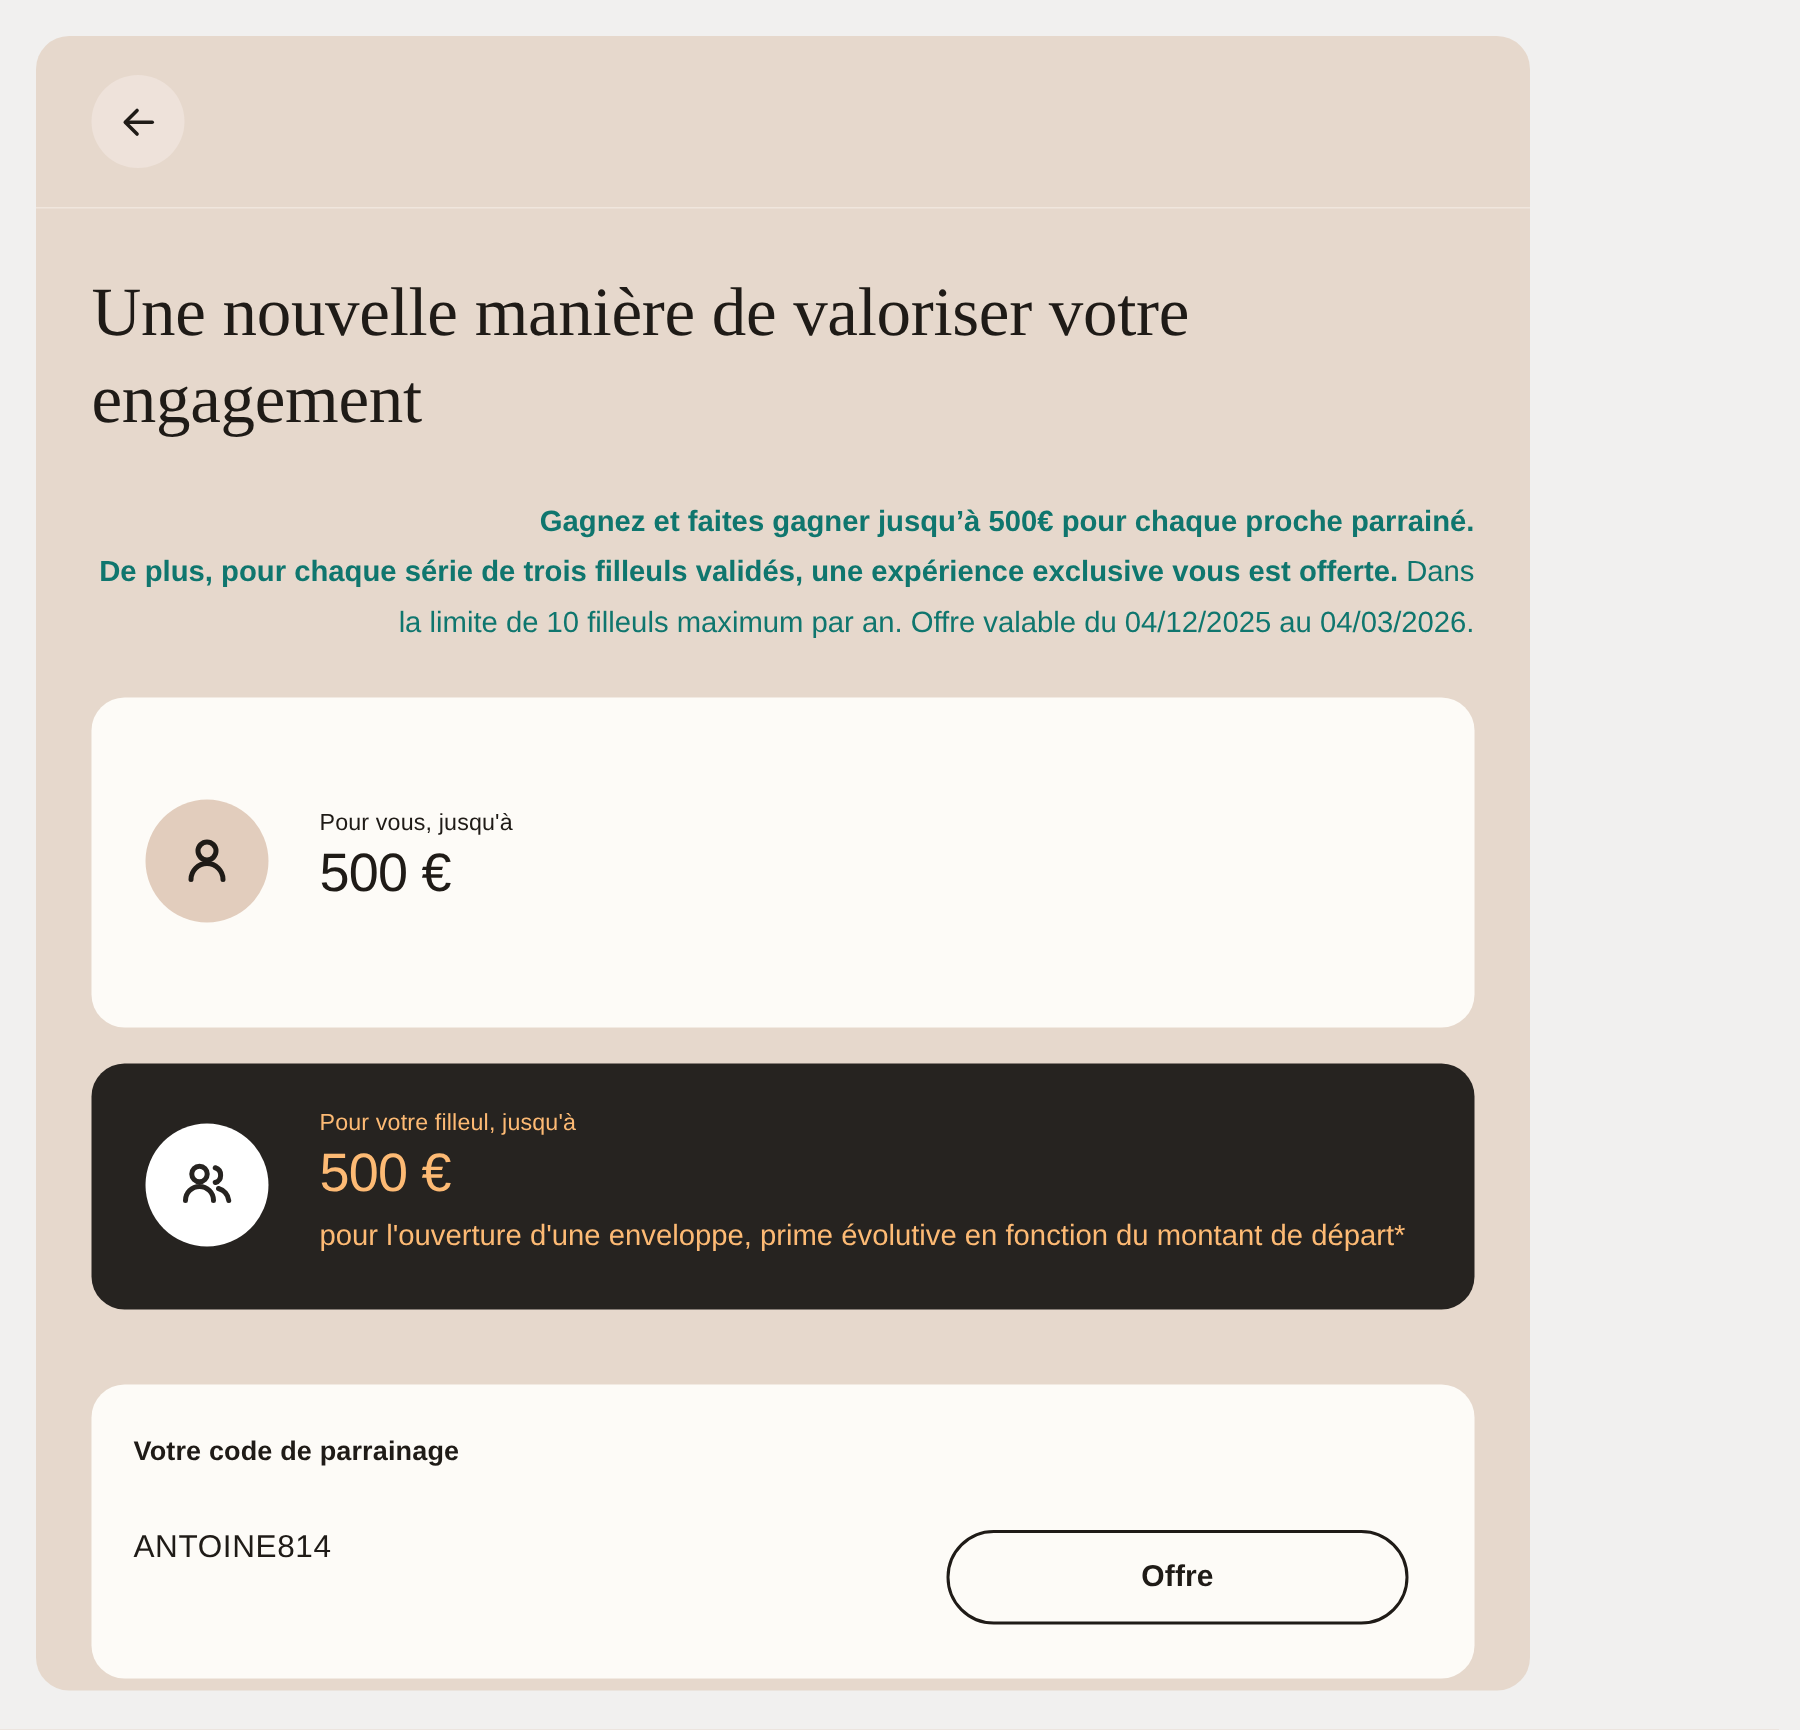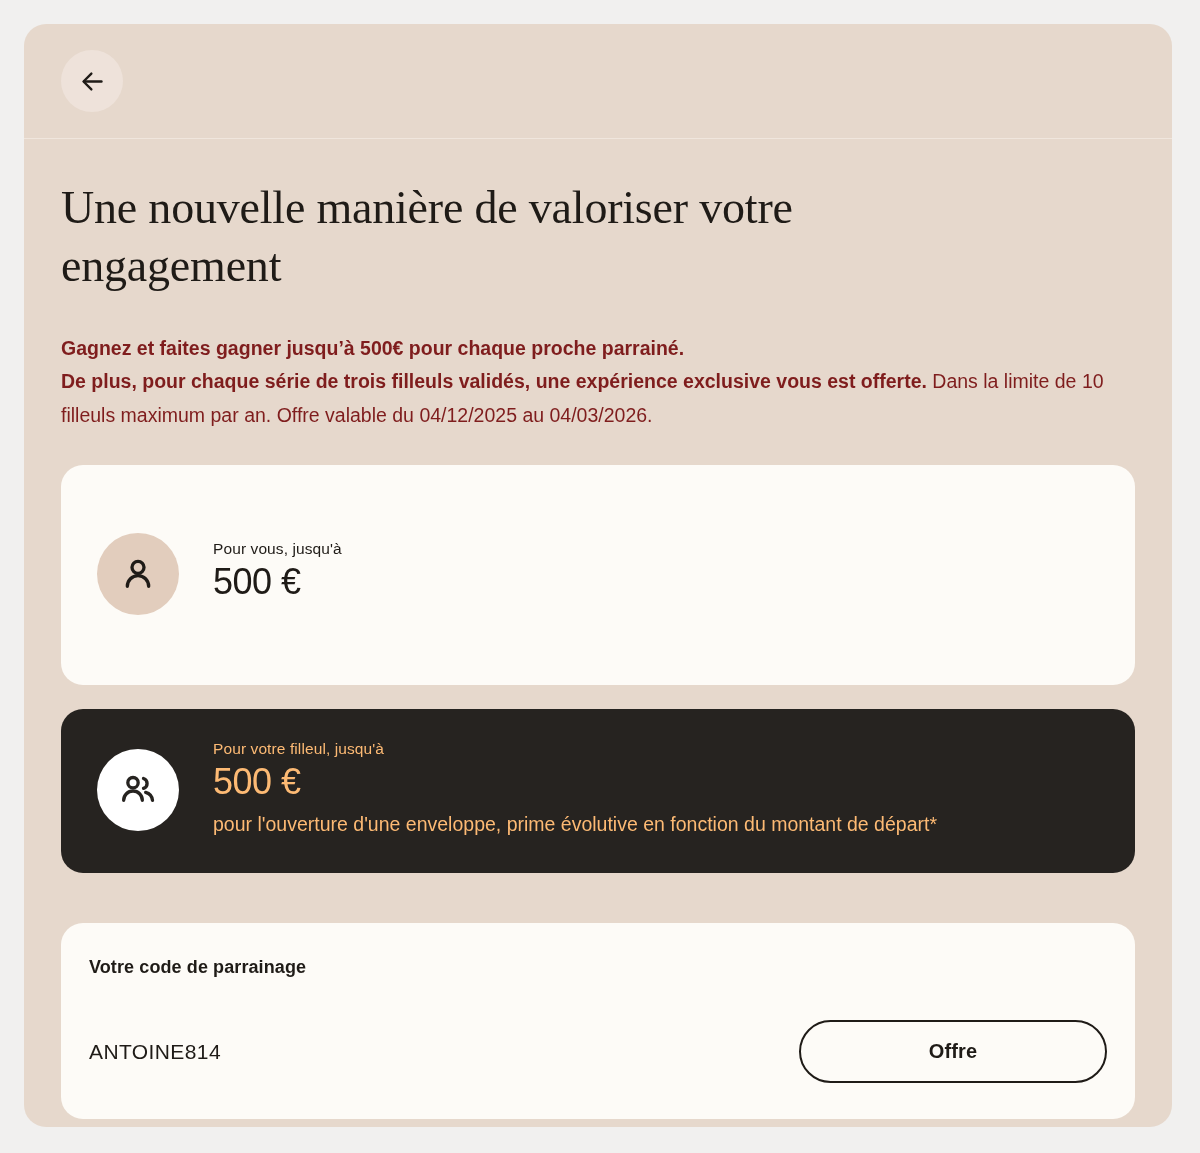--- a/index.html
+++ b/index.html
@@ -20,21 +20,21 @@
   .page {
     position: relative;
     width: 1200px;
     height: 1153px;
     padding: 24px 28px 26px 24px;
   }
 
   
   .panel {
     position: relative;
-    width: 1148px;
+    width: 996px;
     height: 1103px;
     background: #E6D8CC;
     border-radius: 22px;
     overflow: hidden;
   }
 
   
   .panel-header {
     height: 115px;
     border-bottom: 1.5px solid #F0E6DD;
@@ -70,23 +70,24 @@
     font-weight: 400;
     color: #1F1B17;
     letter-spacing: -0.2px;
     max-width: 880px;
     margin-bottom: 36px;
   }
 
   .intro {
     font-size: 19.5px;
     line-height: 1.72;
-    color: #7f1d1d;
+    color: #0f766e;
     max-width: 1085px;
     margin-bottom: 33px;
+    text-align: right;
   }
   .intro strong { font-weight: 700; }
 
   
   .offer-card {
     display: flex;
     align-items: flex-start;
     border-radius: 22px;
     padding: 30px 36px 32px 36px;
   }
@@ -144,35 +145,34 @@
   .light .offer-desc { color: #1F1B17; }
 
   .dark .offer-label,
   .dark .offer-amount,
   .dark .offer-desc { color: #fdba74; }
 
   
   .code-card {
     background: #FDFBF7;
     border-radius: 22px;
-    padding: 34px 28px 36px 28px;
+    padding: 34px 44px 36px 28px;
     min-height: 190px;
   }
 
   .code-card-title {
     font-size: 18px;
     font-weight: 700;
     color: #1F1B17;
     letter-spacing: 0.1px;
     margin-bottom: 42px;
   }
 
   .code-row {
     display: flex;
-    align-items: center;
     justify-content: space-between;
     gap: 24px;
   }
 
   .code-value {
     font-size: 21px;
     font-weight: 400;
     color: #1F1B17;
     letter-spacing: 0.4px;
     white-space: nowrap;

